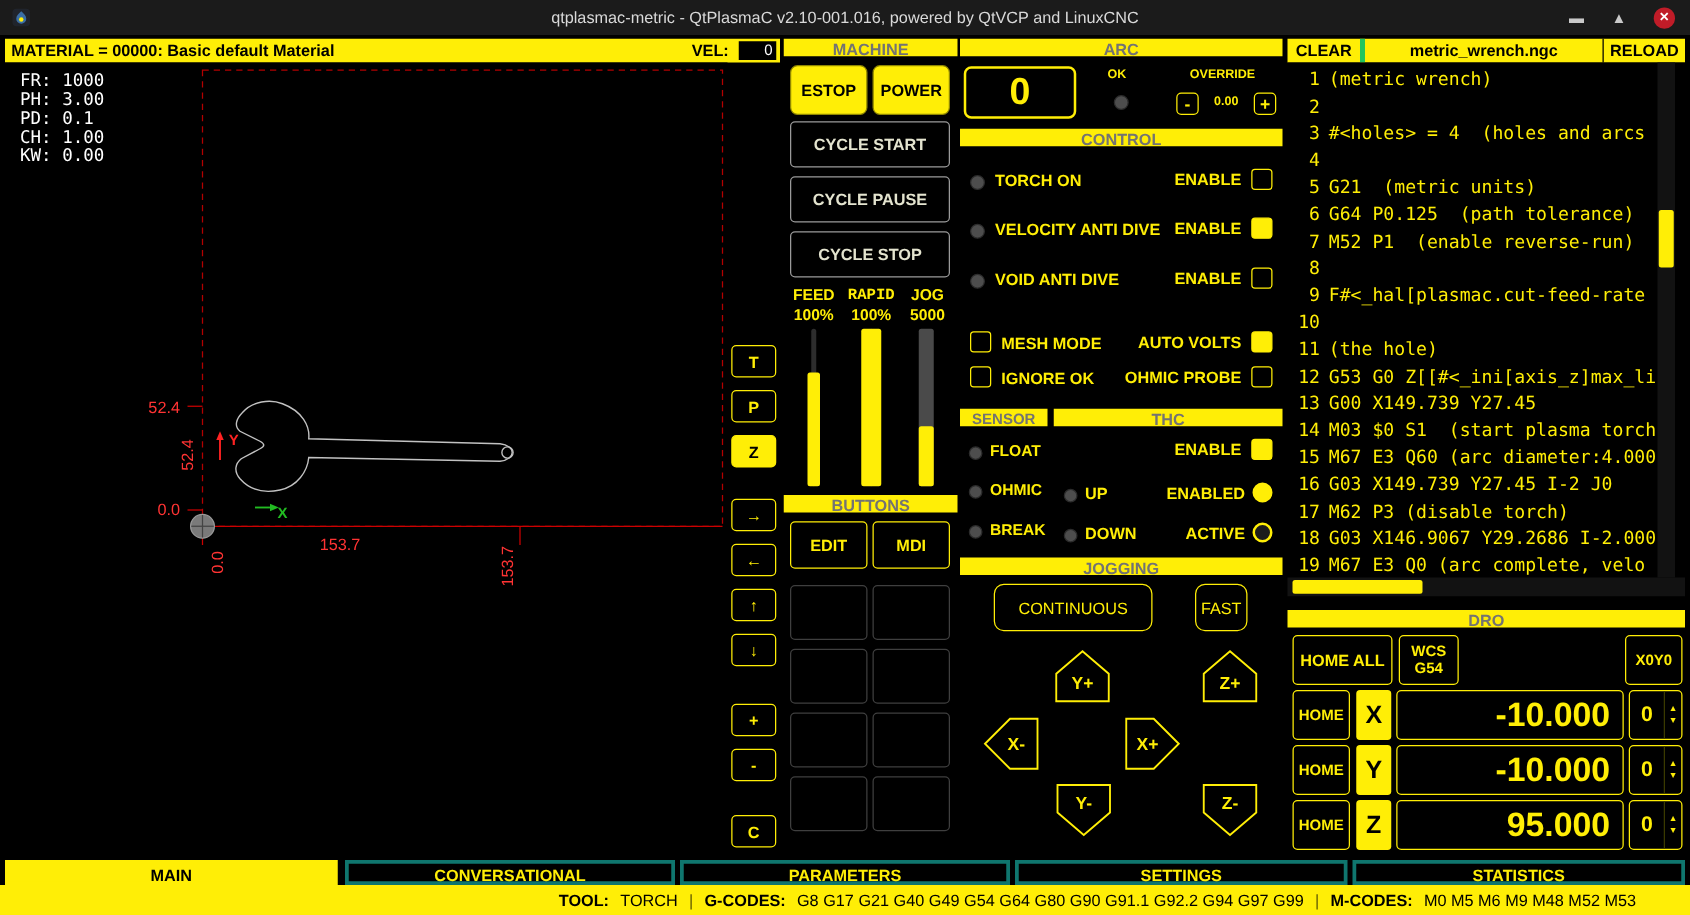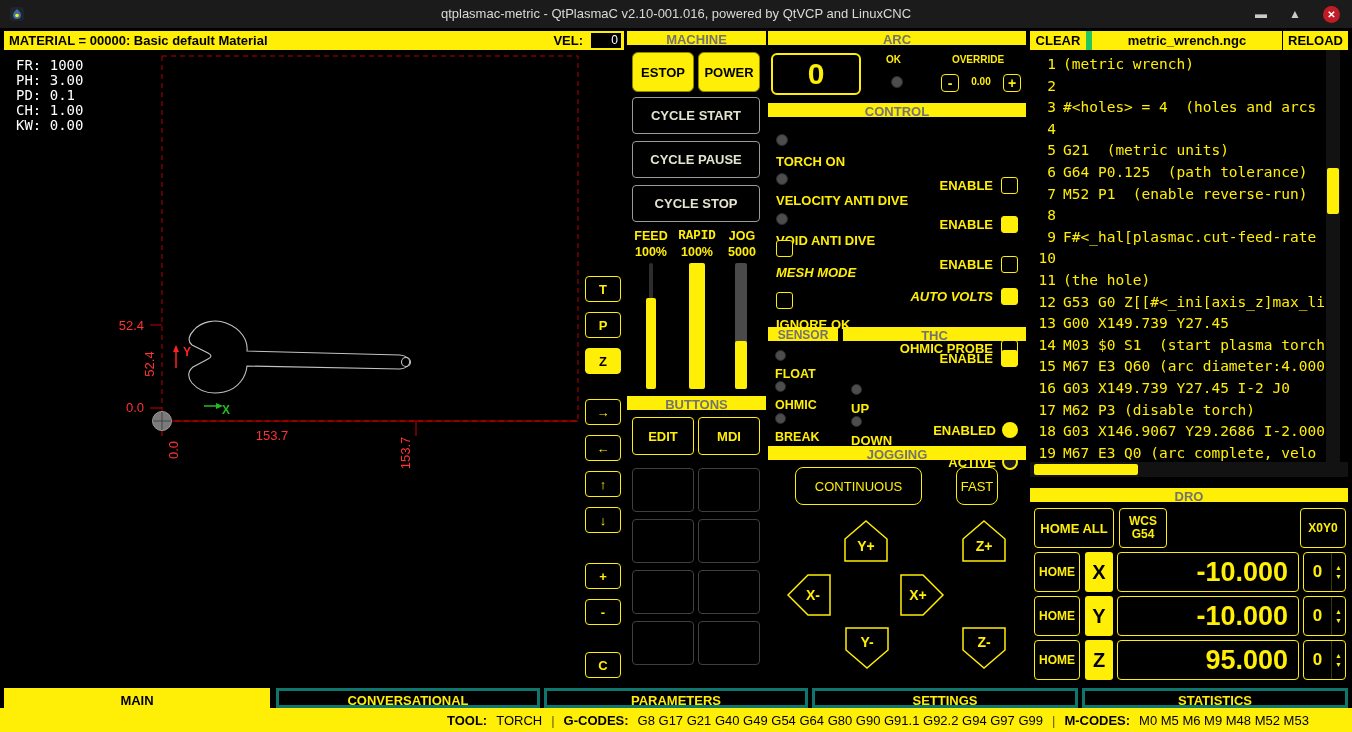--- a/index.html
+++ b/index.html
@@ -56,21 +56,21 @@
   
   .slider { position:absolute; width:22px; }
   .slider .track { position:absolute; left:50%; transform:translateX(-50%); top:0; bottom:0;
     width:4px; background:#2d2d2d; border-radius:2px; }
   .slider.wide .track { width:12px; background:#4a4a4a; }
   .slider .fill { position:absolute; left:50%; transform:translateX(-50%); bottom:0;
     background:var(--yel); border-radius:2px; }
 
   
   .ctl-row { position:absolute; left:768px; width:258px; height:18px; display:flex;
-    align-items:flex-start; padding:0 8px; gap:8px;flex-direction:column; }
+    align-items:flex-end; padding:0 8px; gap:8px; }
   .ctl-row .txt { color:var(--yel); font-size:13px; font-weight:bold; white-space:nowrap; }
   .ctl-row .right { margin-left:auto; display:flex; align-items:center; gap:8px; }
 
   
   .gcode-topbar { position:absolute; left:1030px; top:31px; width:318px; height:19px;
     background:var(--yel); display:flex; color:#000; font-size:13px; font-weight:bold; }
   .gcode-topbar .seg { display:flex; align-items:center; justify-content:center; height:100%; }
   .gcode { position:absolute; left:1030px; top:50px; width:318px; height:412px; background:#000;
     overflow:hidden; padding-top:4px; font-family:"DejaVu Sans Mono", monospace; font-size:14.5px; }
   .gline { height:21.6px; line-height:21.6px; white-space:pre; overflow:hidden; color:var(--yel); }
@@ -253,21 +253,21 @@
   </span>
 </div>
 <div class="ctl-row" style="top:213px;">
   <span class="led"></span>
   <span class="txt">VOID ANTI DIVE</span>
   <span class="right">
     <span class="txt">ENABLE</span>
     <span class="chk"></span>
   </span>
 </div>
-<div class="ctl-row" style="top:240px;font-style:italic;">
+<div class="ctl-row" style="top:264px;">
   <span class="chk"></span>
   <span class="txt">MESH MODE</span>
   <span class="right">
     <span class="txt">AUTO VOLTS</span>
     <span class="chk checked"></span>
   </span>
 </div>
 <div class="ctl-row" style="top:292px;">
   <span class="chk"></span>
   <span class="txt">IGNORE OK</span>
@@ -338,21 +338,21 @@
 <svg class="jogarrow" style="left:844px; top:626px;" width="46" height="44">
   <polygon points="2,2 44,2 44,24 23,42 2,24" fill="#000" stroke="#ffee06" stroke-width="1.5"></polygon>
   <text x="23" y="21" text-anchor="middle">Y-</text>
 </svg>
 <svg class="jogarrow" style="left:961px; top:626px;" width="46" height="44">
   <polygon points="2,2 44,2 44,24 23,42 2,24" fill="#000" stroke="#ffee06" stroke-width="1.5"></polygon>
   <text x="23" y="21" text-anchor="middle">Z-</text>
 </svg>
 
 <div class="gcode-topbar">
-  <div class="seg" style="width:62px; border-right:6px solid #22c55e;">CLEAR</div>
+  <div class="seg" style="width:62px; border-right:4px solid #22c55e;">CLEAR</div>
   <div class="seg" style="flex:1;">metric_wrench.ngc</div>
   <div class="seg" style="width:66px; border-left:1px solid #000;">RELOAD</div>
 </div>
 
 <div class="gcode">
   <div class="gline"><span class="gnum">1</span><span class="gtxt">(metric wrench)</span></div>
   <div class="gline"><span class="gnum">2</span><span class="gtxt"></span></div>
   <div class="gline"><span class="gnum">3</span><span class="gtxt">#&lt;holes&gt; = 4  (holes and arcs</span></div>
   <div class="gline"><span class="gnum">4</span><span class="gtxt"></span></div>
   <div class="gline"><span class="gnum">5</span><span class="gtxt">G21  (metric units)</span></div>

